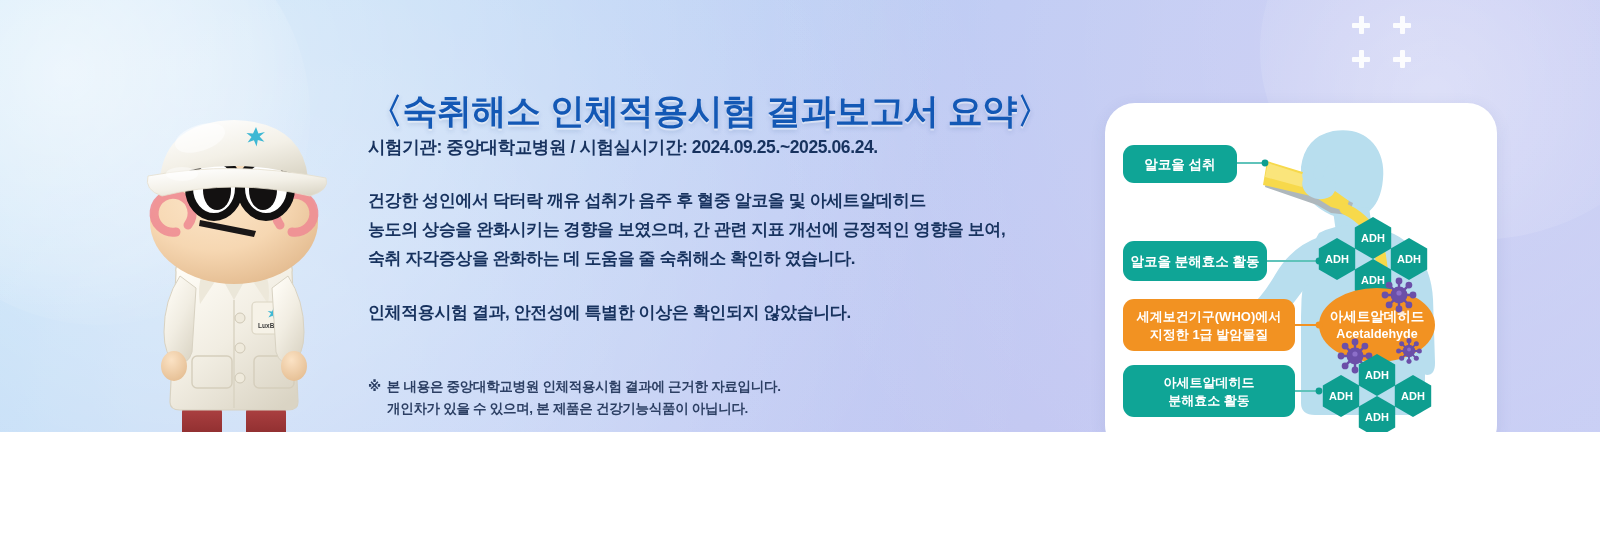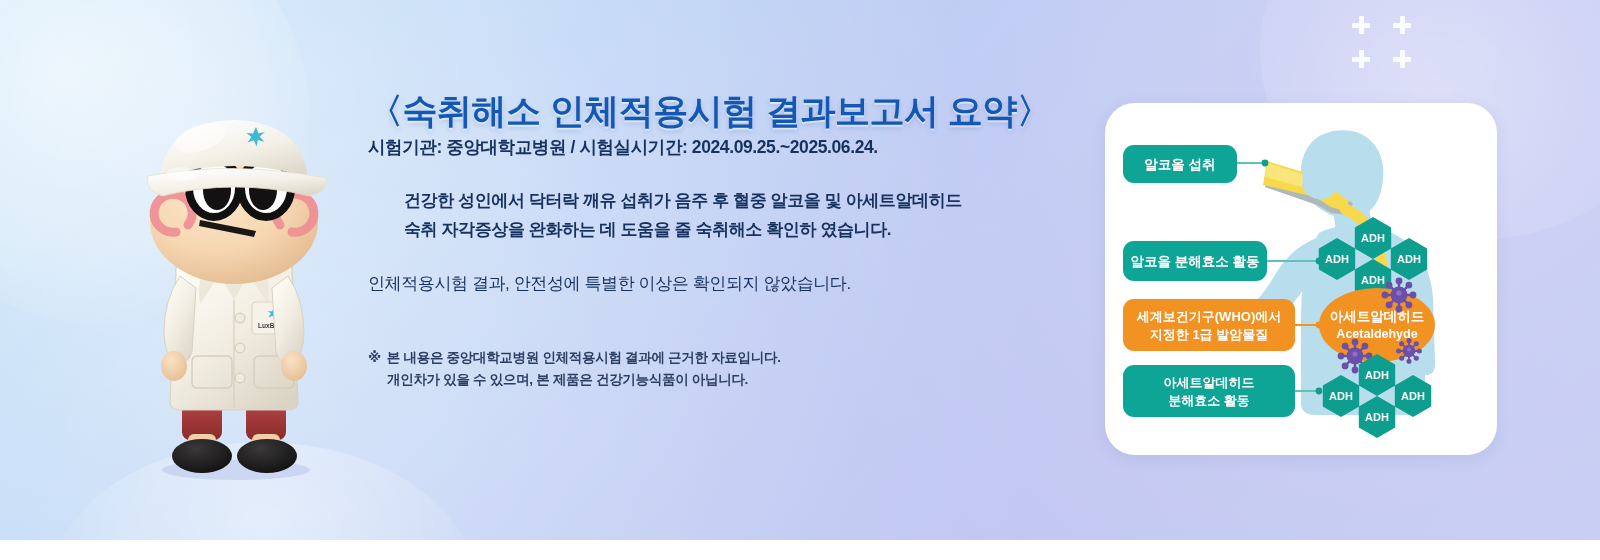--- a/index.html
+++ b/index.html
@@ -8,21 +8,21 @@
   html, body {
     width: 1600px;
     height: 560px;
     overflow: hidden;
     font-family: "Liberation Sans", "DejaVu Sans", sans-serif;
   }
 
   #banner {
     position: relative;
     width: 1600px;
-    height: 540px;
+    height: 432px;
     overflow: hidden;
     background:
       radial-gradient(circle at 14% 72%, rgba(255,255,255,0.30) 0%, rgba(255,255,255,0.13) 30%, rgba(255,255,255,0) 58%),
       radial-gradient(circle at 12% 16%, rgba(255,255,255,0.46) 0%, rgba(255,255,255,0.18) 27%, rgba(255,255,255,0) 52%),
       radial-gradient(circle at 88% 10%, rgba(255,255,255,0.20) 0%, rgba(255,255,255,0) 45%),
       linear-gradient(128deg, #B7DDF6 0%, #AFD4F4 13%, #B6CFF4 32%, #BDC9F3 52%, #C2C7F2 70%, #C4C9F3 86%, #C6CCF4 100%);
   }
 
   
   .blob { position: absolute; border-radius: 50%; pointer-events: none; }
@@ -68,34 +68,34 @@
   }
 
   #meta-line {
     font-size: 17.5px;
     font-weight: 700;
     color: #17325E;
     letter-spacing: -0.4px;
     white-space: nowrap;
   }
 
-  #summary { margin-top: 27px; margin-left: 36px; }
+  #summary { margin-top: 27px; }
   #summary .line {
     font-size: 17px;
     font-weight: 700;
     color: #17325E;
     letter-spacing: -0.4px;
     line-height: 29px;
     white-space: nowrap;
   }
 
   #conclusion {
     margin-top: 28px;
     font-size: 17px;
-    font-weight: 400;
+    font-weight: 700;
     color: #17325E;
     letter-spacing: -0.4px;
     white-space: nowrap;
   }
 
   #disclaimer { margin-top: 52px; }
   #disclaimer .dline {
     font-size: 13.5px;
     font-weight: 600;
     color: #2C3F63;
@@ -237,20 +237,21 @@
   </div>
 
   <div id="text-col">
 
     <h1 id="headline">〈숙취해소 인체적용시험 결과보고서 요약〉</h1>
 
     <p id="meta-line">시험기관: 중앙대학교병원 / 시험실시기간: 2024.09.25.~2025.06.24.</p>
 
     <div id="summary">
       <p class="line">건강한 성인에서 닥터락 깨유 섭취가 음주 후 혈중 알코올 및 아세트알데히드</p>
+      <p class="line">농도의 상승을 완화시키는 경향을 보였으며, 간 관련 지표 개선에 긍정적인 영향을 보여,</p>
       <p class="line">숙취 자각증상을 완화하는 데 도움을 줄 숙취해소 확인하 였습니다.</p>
     </div>
 
     <p id="conclusion">인체적용시험 결과, 안전성에 특별한 이상은 확인되지 않았습니다.</p>
 
     <div id="disclaimer">
       <p class="dline">
         <span class="mark">※</span><span>본 내용은 중앙대학교병원 인체적용시험 결과에 근거한 자료입니다.</span>
       </p>
       <p class="dline indent">개인차가 있을 수 있으며, 본 제품은 건강기능식품이 아닙니다.</p>

